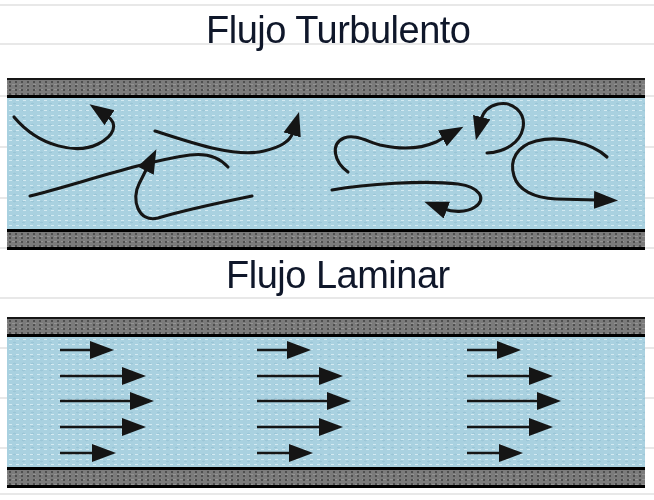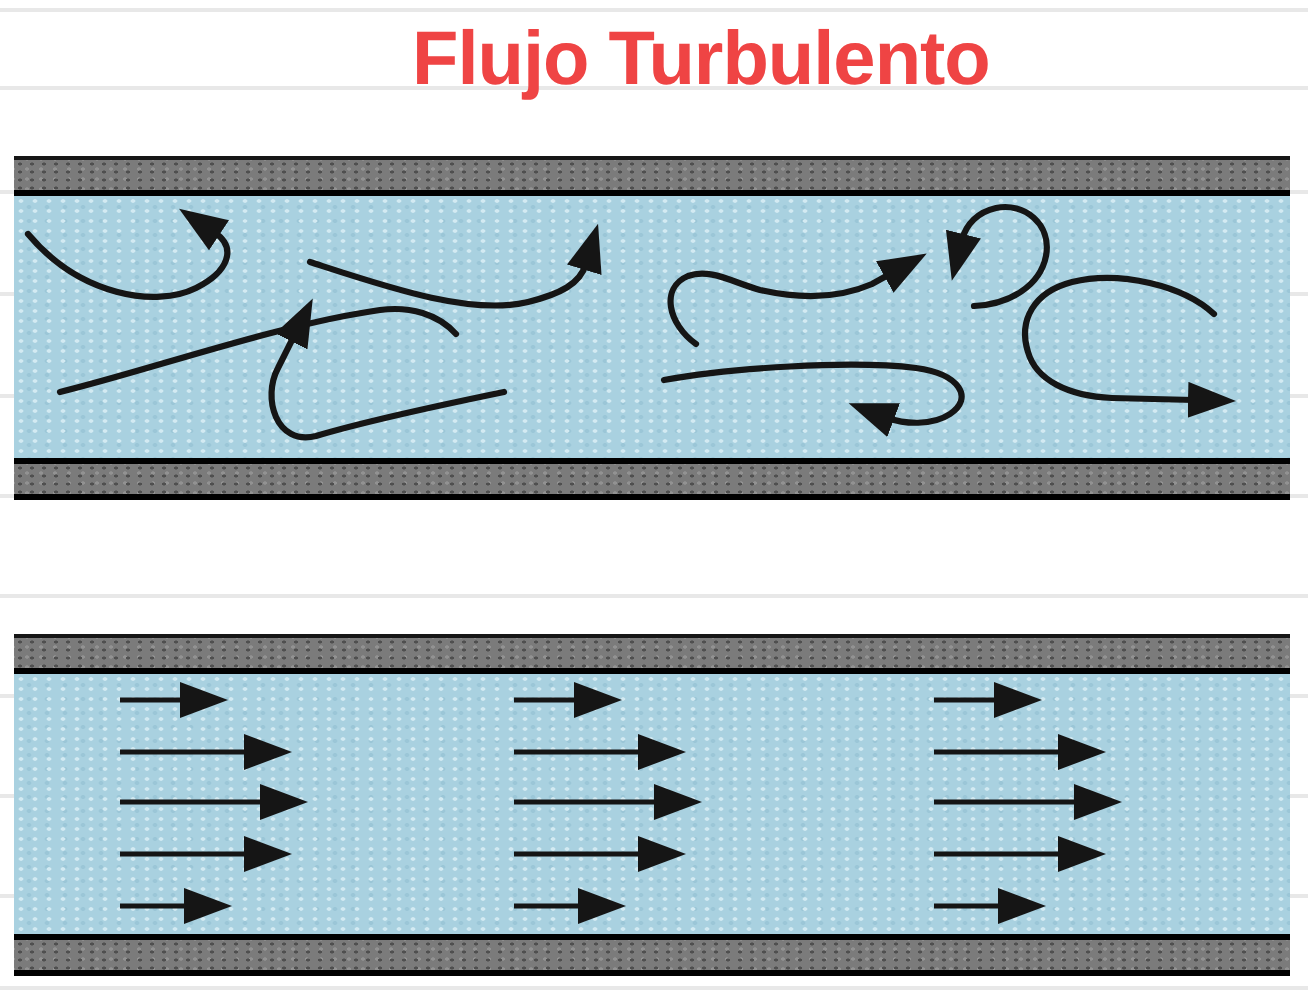--- a/index.html
+++ b/index.html
@@ -28,21 +28,21 @@
     flex:1;
     background-color:#a9d1e0;
     background-image:
       radial-gradient(#d3eaf2 1px, transparent 1.4px),
       radial-gradient(#9bc6d7 1px, transparent 1.4px);
     background-size:7px 5px,9px 7px;
     background-position:0 0,3px 2px;
   }
   
   .flow-title{
-    position:absolute;z-index:4;color:#ef4444;font-weight:bold;font-size:38px;
+    position:absolute;z-index:4;color:#0f172a;font-weight:normal;font-size:38px;
     letter-spacing:-0.5px;line-height:1.2;white-space:nowrap;
   }
   .title-turbulent{left:206px;top:8px;}
   .title-laminar{left:226px;top:253px;}
   
   .arrow-layer{position:absolute;left:0;top:0;z-index:3;pointer-events:none;}
 </style>
 </head>
 <body>
 
@@ -63,20 +63,21 @@
     </div>
 
   <div class="flow-title title-turbulent">Flujo Turbulento</div>
 
   <div class="pipe pipe-turbulent">
     <div class="wall wall-top"></div>
     <div class="fluid"></div>
     <div class="wall wall-bottom"></div>
   </div>
 
+  <div class="flow-title title-laminar">Flujo Laminar</div>
 
   <div class="pipe pipe-laminar">
     <div class="wall wall-top"></div>
     <div class="fluid"></div>
     <div class="wall wall-bottom"></div>
   </div>
 
   <svg id="arrow-svg" class="arrow-layer" width="654" height="500" viewBox="0 0 654 500">
     <defs>
       <marker id="ah" markerUnits="userSpaceOnUse" markerWidth="26" markerHeight="20" refX="3" refY="9" orient="auto">

